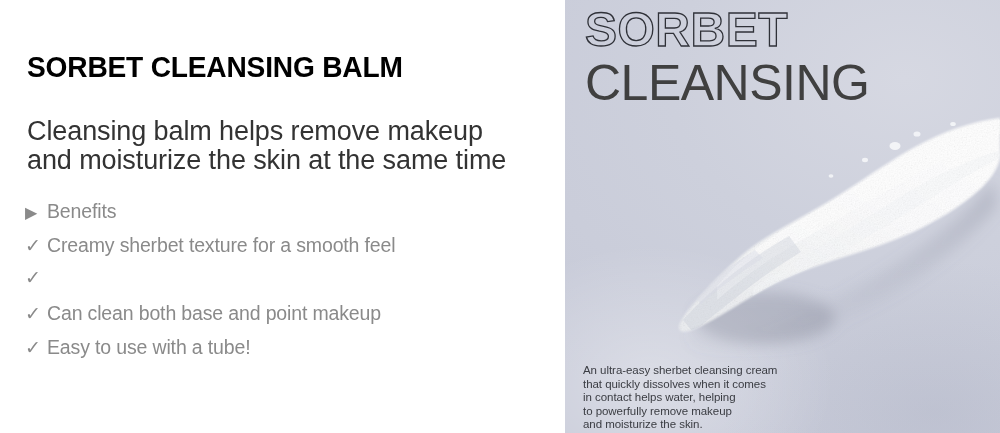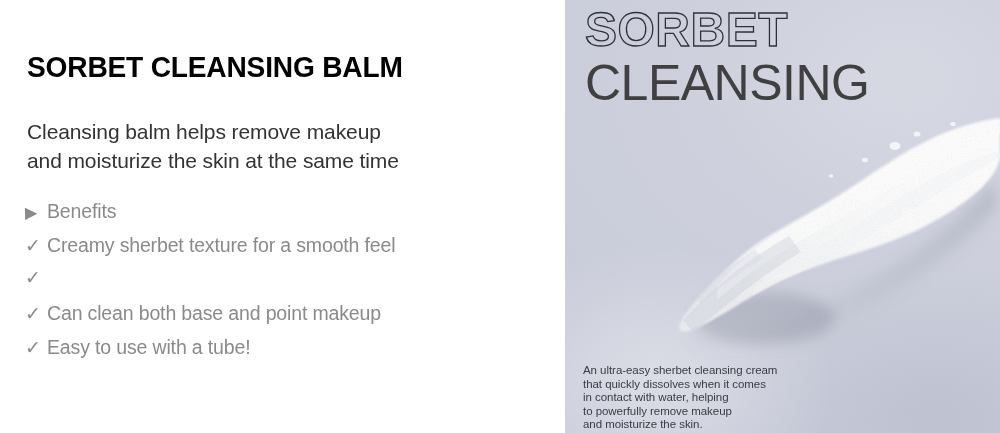--- a/index.html
+++ b/index.html
@@ -38,21 +38,21 @@
     letter-spacing: -0.2px;
     color: #000000;
     white-space: nowrap;
     transform: scaleX(0.97);
     transform-origin: left center;
   }
   #product-subtitle {
     position: absolute;
     left: 27px;
     top: 117px;
-    font-size: 21px;
+    font-size: 27px;
     font-weight: 400;
     line-height: 29px;
     color: #333333;
     letter-spacing: -0.1px;
   }
   #product-subtitle .line { display: block; white-space: nowrap; }
 
   #benefits-list {
     position: absolute;
     left: 25px;
@@ -298,19 +298,19 @@
     </div>
 
     <div id="photo-headline">
       <div id="headline-sorbet">SORBET</div>
       <div id="headline-cleansing">CLEANSING</div>
     </div>
 
     <div id="photo-caption">
       <span class="line">An ultra-easy sherbet cleansing cream</span>
       <span class="line">that quickly dissolves when it comes</span>
-      <span class="line">in contact with water, helping</span>
+      <span class="line">in contact helps water, helping</span>
       <span class="line">to powerfully remove makeup</span>
       <span class="line">and moisturize the skin.</span>
     </div>
 
   </div>
 </div>
 
 </body></html>

